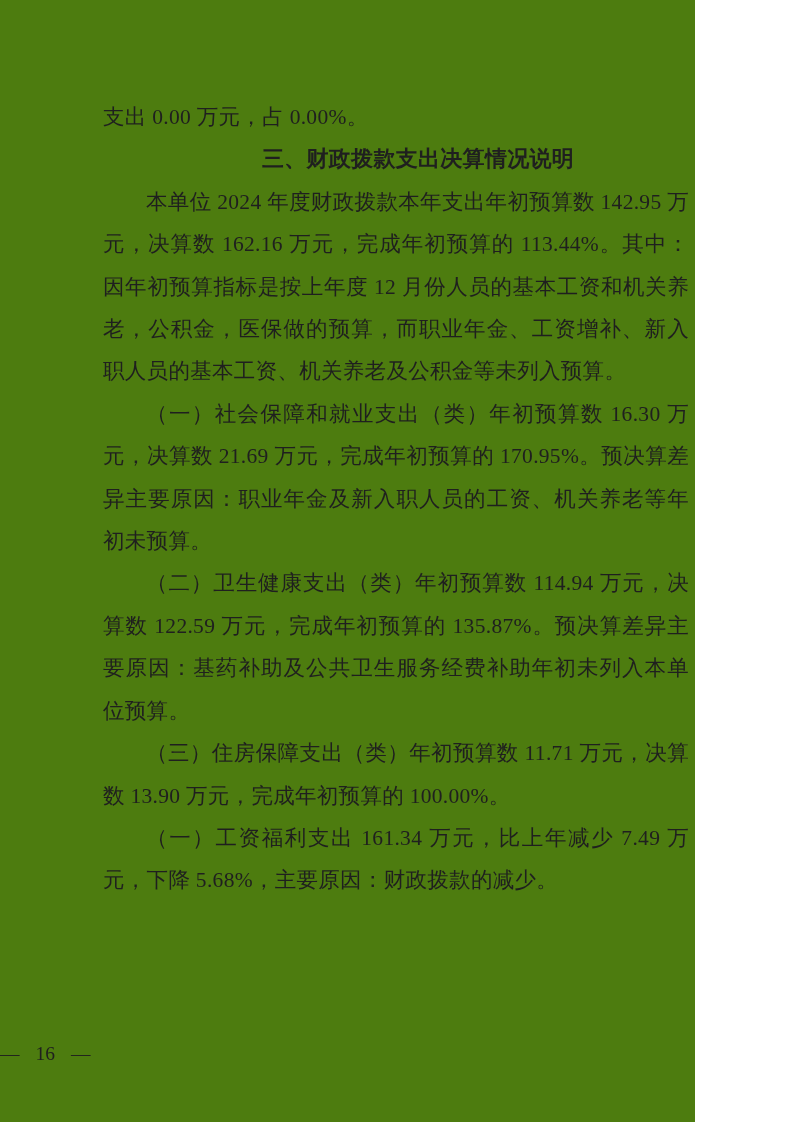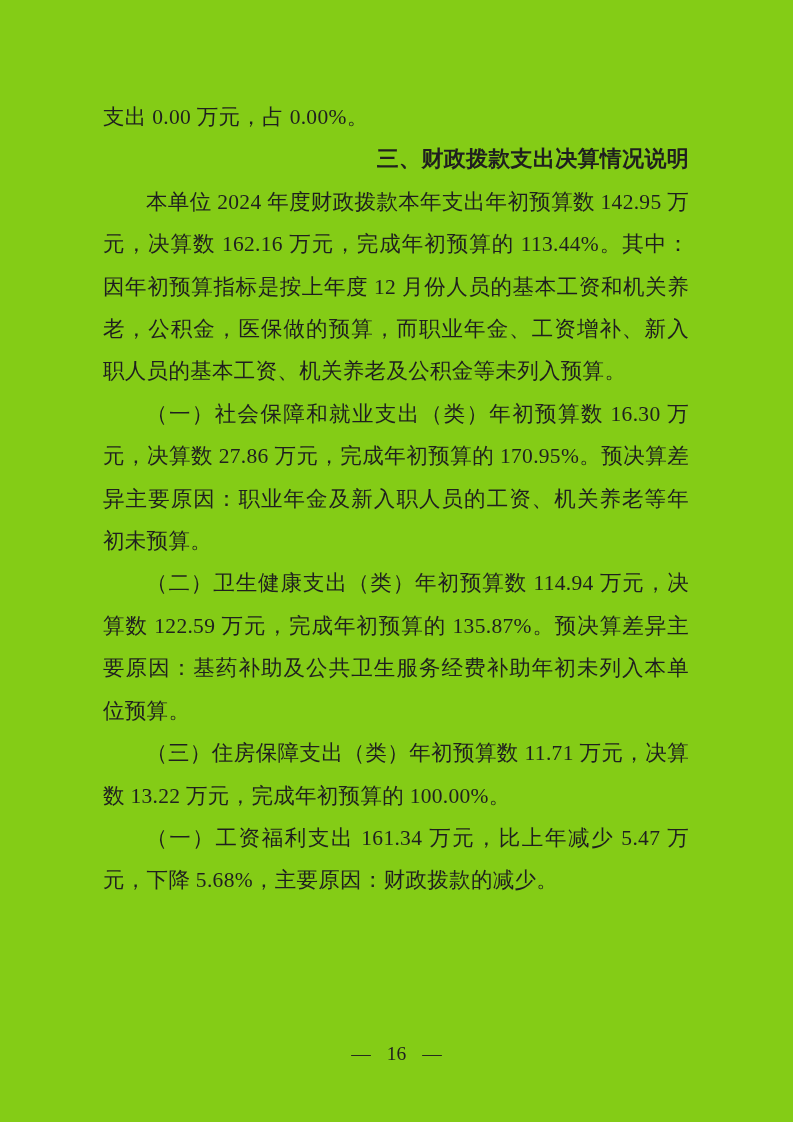--- a/index.html
+++ b/index.html
@@ -1,21 +1,21 @@
 <!DOCTYPE html>
 <html><head>
 <meta charset="utf-8">
 <style>
   * { box-sizing: border-box; margin: 0; padding: 0; }
   html, body { background: #ffffff; }
   .page {
     position: relative;
-    width: 793px;
+    width: 695px;
     height: 1122px;
-    background: #84cc16;
+    background: #4d7c0f;
     color: #1f1f1f;
     font-family: "Liberation Serif", "DejaVu Serif", serif;
     overflow: hidden;
   }
   .content {
     position: absolute;
     left: 103px;
     top: 96px;
     width: 586px;
   }
@@ -27,45 +27,44 @@
     text-justify: inter-ideograph;
   }
   .para.indent { text-indent: 2em; }
   .heading {
     font-family: "Liberation Sans", "DejaVu Sans", sans-serif;
     font-weight: 700;
     font-size: 22px;
     line-height: 42.4px;
     letter-spacing: 0.3px;
     text-indent: 2em;
-    text-align: right;
+    text-align: center;
   }
   .footer {
     position: absolute;
     left: 0;
     bottom: 57px;
     width: 100%;
-    text-align: center;
     font-size: 19.5px;
     color: #1f1f1f;
     font-family: "Liberation Serif", "DejaVu Serif", serif;
   }
   .footer .dash { display: inline-block; }
   .footer .pagenum { display: inline-block; margin: 0 16px; }
 </style>
 </head>
 <body>
 
 <div class="page">
   <div class="content">
     <p class="para">支出 0.00 万元，占 0.00%。</p>
     <h2 class="heading">三、财政拨款支出决算情况说明</h2>
     <p class="para indent">本单位 2024 年度财政拨款本年支出年初预算数 142.95 万元，决算数 162.16 万元，完成年初预算的 113.44%。其中：因年初预算指标是按上年度 12 月份人员的基本工资和机关养老，公积金，医保做的预算，而职业年金、工资增补、新入职人员的基本工资、机关养老及公积金等未列入预算。</p>
-    <p class="para indent">（一）社会保障和就业支出（类）年初预算数 16.30 万元，决算数 27.86 万元，完成年初预算的 170.95%。预决算差异主要原因：职业年金及新入职人员的工资、机关养老等年初未预算。</p>
+    <p class="para indent">（一）社会保障和就业支出（类）年初预算数 16.30 万元，决算数 21.69 万元，完成年初预算的 170.95%。预决算差异主要原因：职业年金及新入职人员的工资、机关养老等年初未预算。</p>
     <p class="para indent">（二）卫生健康支出（类）年初预算数 114.94 万元，决算数 122.59 万元，完成年初预算的 135.87%。预决算差异主要原因：基药补助及公共卫生服务经费补助年初未列入本单位预算。</p>
-    <p class="para indent">（三）住房保障支出（类）年初预算数 11.71 万元，决算数 13.22 万元，完成年初预算的 100.00%。</p>
-    <p class="para indent">（一）工资福利支出 161.34 万元，比上年减少 5.47 万元，下降 5.68%，主要原因：财政拨款的减少。</p>
+    <p class="para indent">（三）住房保障支出（类）年初预算数 11.71 万元，决算数 13.90 万元，完成年初预算的 100.00%。</p>
+    <p class="para indent">（一）工资福利支出 161.34 万元，比上年减少 7.49 万元，下降 5.68%，主要原因：财政拨款的减少。</p>
   </div>
 
   <div class="footer">
     <span class="dash">—</span><span class="pagenum">16</span><span class="dash">—</span>
   </div>
 </div>
 
 </body></html>

